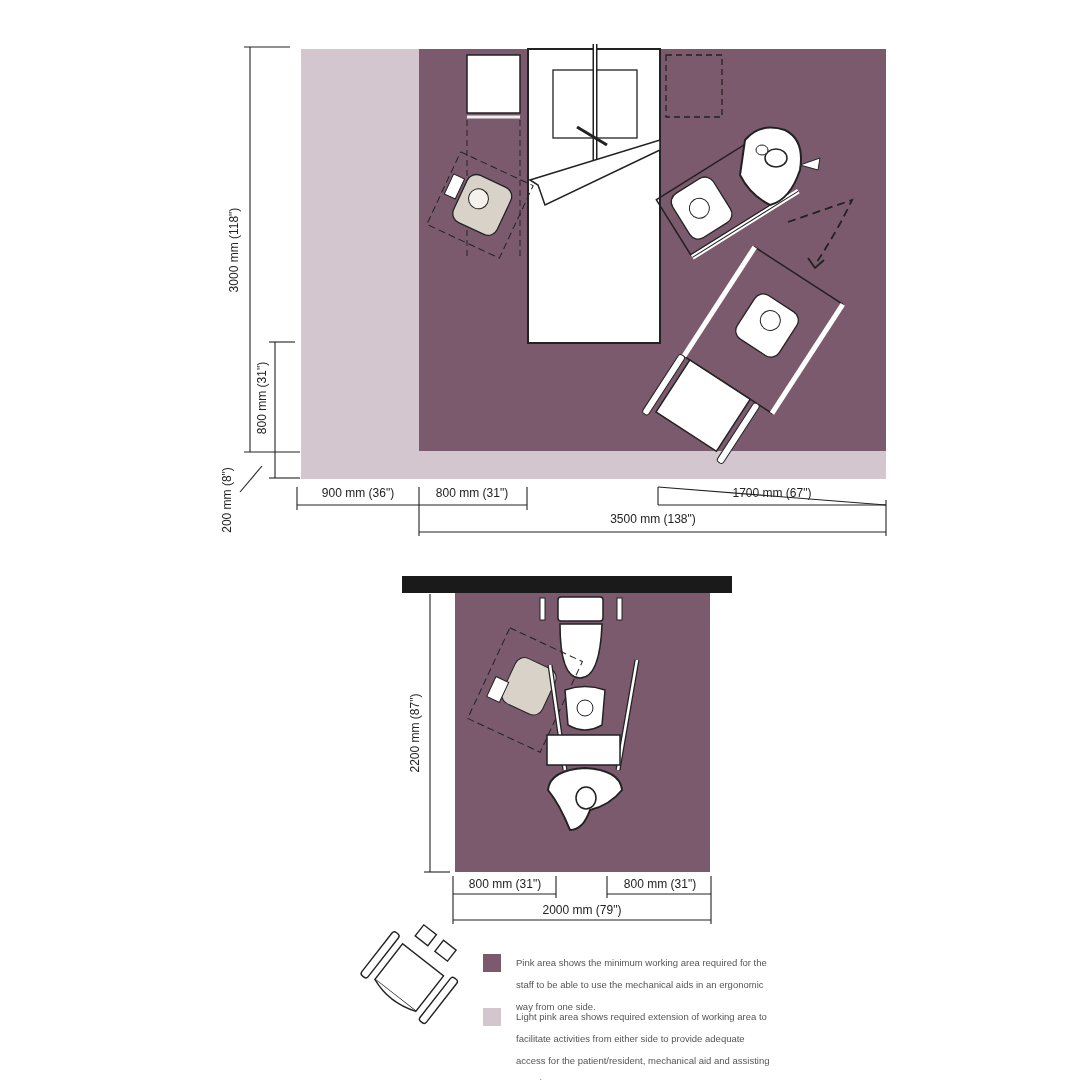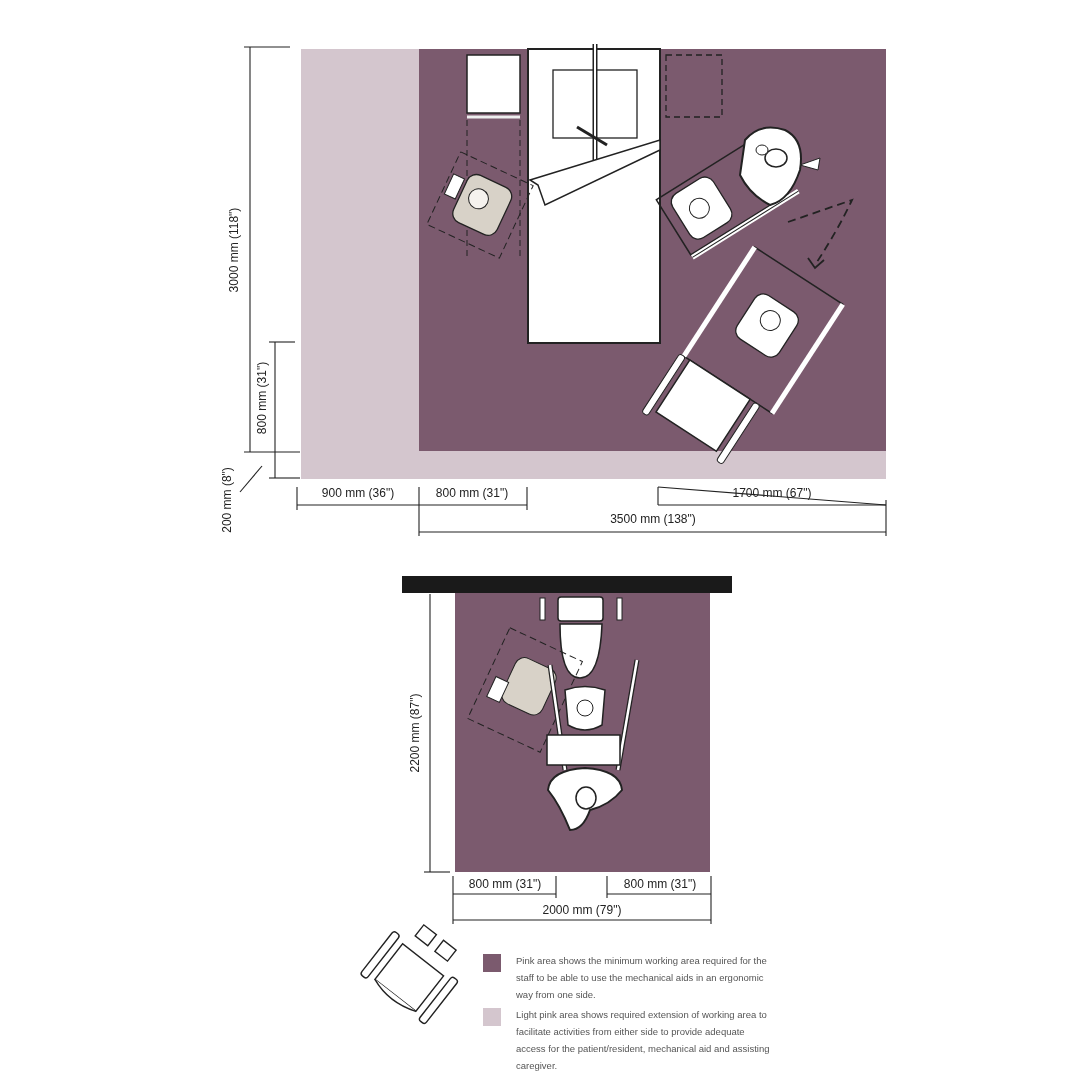--- a/index.html
+++ b/index.html
@@ -2,21 +2,21 @@
 <html><head>
 <meta charset="utf-8">
 <style>
   html, body { margin:0; padding:0; background:#ffffff; }
   body { width:1080px; height:1080px; position:relative; overflow:hidden; font-family:"Liberation Sans", sans-serif; color:#222; }
   svg.main { position:absolute; left:0; top:0; }
   .dim { font-family:"Liberation Sans", sans-serif; font-size:12px; fill:#222; }
   .legend { position:absolute; left:483px; width:300px; }
   .legend-item { position:absolute; left:0; width:300px; }
   .swatch { position:absolute; left:0; top:2px; width:18px; height:18px; }
-  .legend-text { position:absolute; left:33px; width:255px; font-size:9.5px; line-height:17px; color:#555; font-family:"Liberation Sans", sans-serif; }
+  .legend-text { position:absolute; left:33px; width:255px; font-size:9.5px; line-height:22px; color:#555; font-family:"Liberation Sans", sans-serif; }
 </style>
 </head>
 <body>
 
 <svg class="main" width="1080" height="1080" viewBox="0 0 1080 1080">
 
   <g>
     <rect x="301" y="49" width="585" height="430" fill="#d4c6ce"></rect>
     <rect x="419" y="49" width="467" height="402" fill="#7b5a6e"></rect>
 

